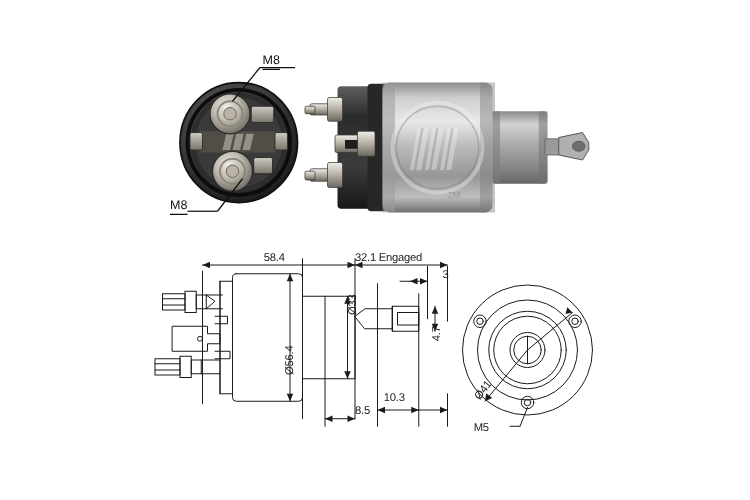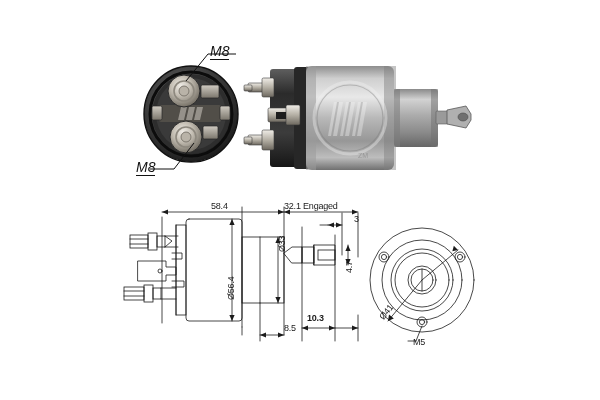--- a/index.html
+++ b/index.html
@@ -24,27 +24,26 @@
     color: #1b1b1b;
     white-space: nowrap;
     letter-spacing: -0.2px;
     line-height: 1;
   }
   .rot90  { transform: rotate(-90deg); transform-origin: 0 0; }
   .rot45  { transform: rotate(-52deg); transform-origin: 0 0; }
 
   .label-m8 {
     font-family: "Liberation Sans", sans-serif;
-    font-size: 14px;
+    font-size: 10px;
     color: #111;
     border-bottom: 1px solid #111;
     padding-bottom: 1px;
     line-height: 1;
     white-space: nowrap;
-    font-style: italic;
   }
 
   
   .photo { position: absolute; }
 
   
   #photo-end {
     left: 141px; top: 64px; width: 100px; height: 100px;
   }
   #photo-side {
@@ -314,23 +313,23 @@
   <div class="abs dimtext" style="left:211px; top:202px;">58.4</div>
 
   <div class="abs dimtext" style="left:284px; top:202px;text-align:right;">32.1 Engaged</div>
 
   <div class="abs dimtext rot90" style="left:278px; top:252px;">Ø33</div>
 
   <div class="abs dimtext rot90" style="left:227px; top:300px;">Ø56.4</div>
 
   <div class="abs dimtext" style="left:284px; top:324px;text-align:right;">8.5</div>
 
-  <div class="abs dimtext" style="left:307px; top:314px;font-weight:bold;">10.3</div>
+  <div class="abs dimtext" style="left:307px; top:314px;">10.3</div>
 
   <div class="abs dimtext" style="left:354px; top:215px;">3</div>
 
   <div class="abs dimtext rot90" style="left:345px; top:273px;">4.7</div>
 
   <div class="abs dimtext rot45" style="left:378px; top:316px;">Ø41</div>
 
-  <div class="abs dimtext" style="left:413px; top:338px;">M5</div>
+  <div class="abs dimtext" style="left:379px; top:338px;">M5</div>
 
 </div>
 
 </body></html>

